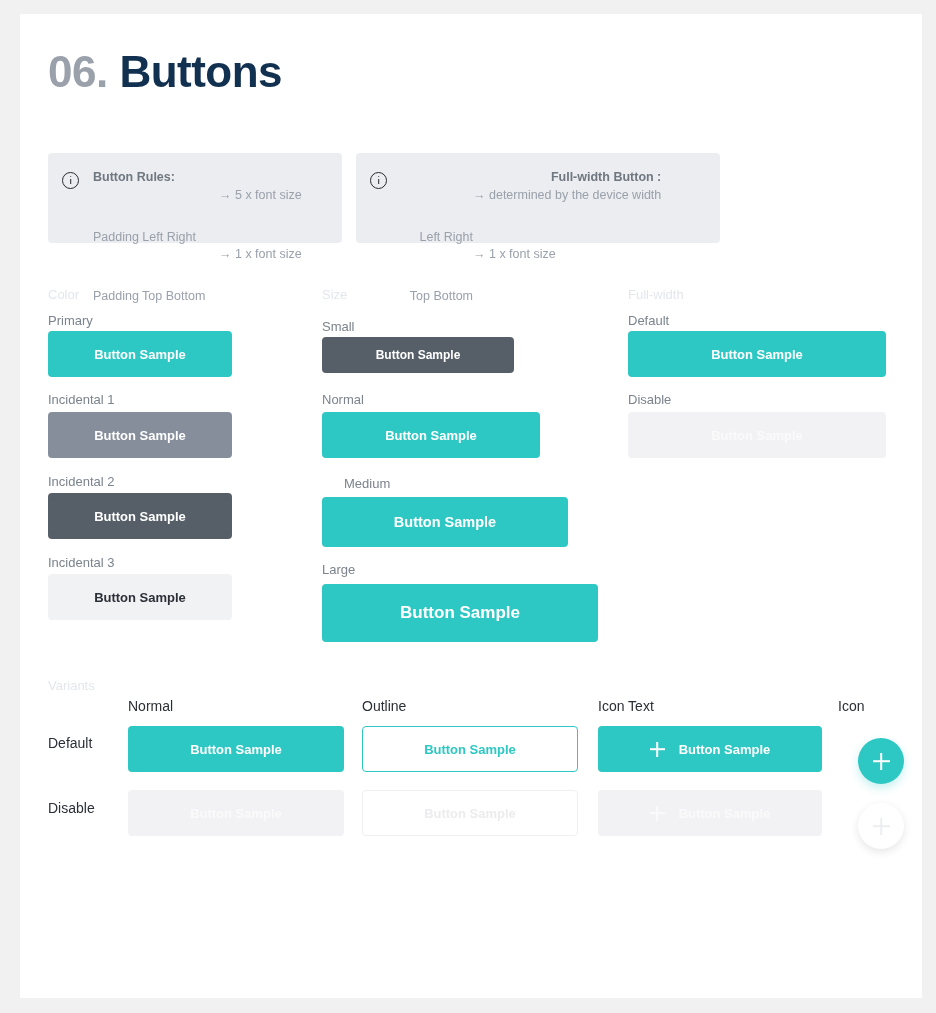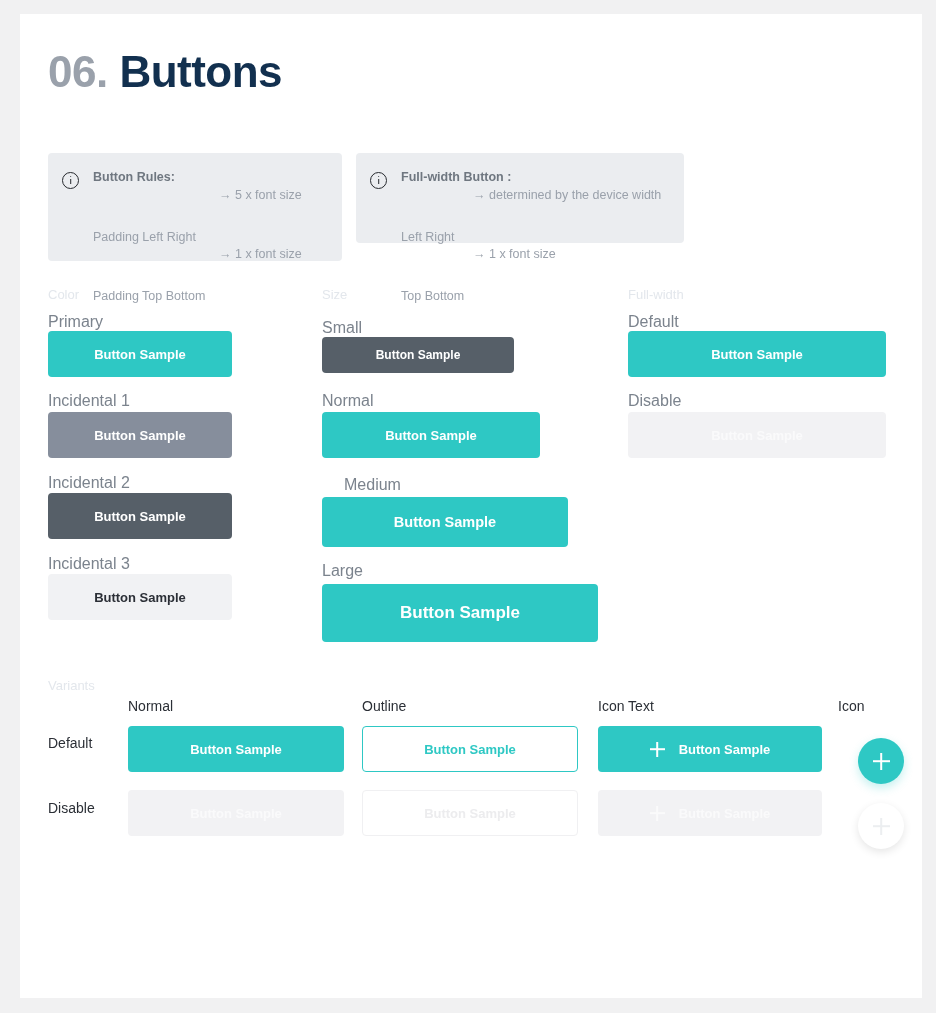--- a/index.html
+++ b/index.html
@@ -41,22 +41,22 @@
   
   .info-box {
     position: absolute;
     background: #ebedf0;
     border-radius: 4px;
     box-sizing: border-box;
     padding: 16px 14px 16px 14px;
     display: flex;
     align-items: flex-start;
   }
-  #info-box-rules { left: 28px; top: 139px; width: 294px; height: 108px; }
-  #info-box-fullwidth { left: 336px; top: 139px; width: 328px; height: 90px; }
+  #info-box-rules { left: 28px; top: 139px; width: 294px; height: 90px; }
+  #info-box-fullwidth { left: 336px; top: 139px; width: 364px; height: 90px; text-align: right; }
 
   .info-icon {
     flex: 0 0 auto;
     width: 15px;
     height: 15px;
     border: 1.4px solid #26292e;
     border-radius: 50%;
     position: relative;
     margin-top: 3px;
     margin-right: 14px;
@@ -122,21 +122,21 @@
     font-weight: bold;
     display: flex;
     align-items: center;
     justify-content: center;
     padding: 4px;
     white-space: nowrap;
     cursor: pointer;
   }
   .lbl {
     position: absolute;
-    font-size: 16px;
+    font-size: 13px;
     color: #7b838d;
     white-space: nowrap;
   }
   .btn-teal { background: #2ec8c4; color: #ffffff; }
   .btn-inc1 { background: #868e9c; color: #ffffff; }
   .btn-inc2 { background: #565f68; color: #ffffff; }
   .btn-inc3 { background: #f1f2f4; color: #2b2f36; }
   .btn-disabled { background: #f2f2f4; color: #fafafb; cursor: default; }
 
   

